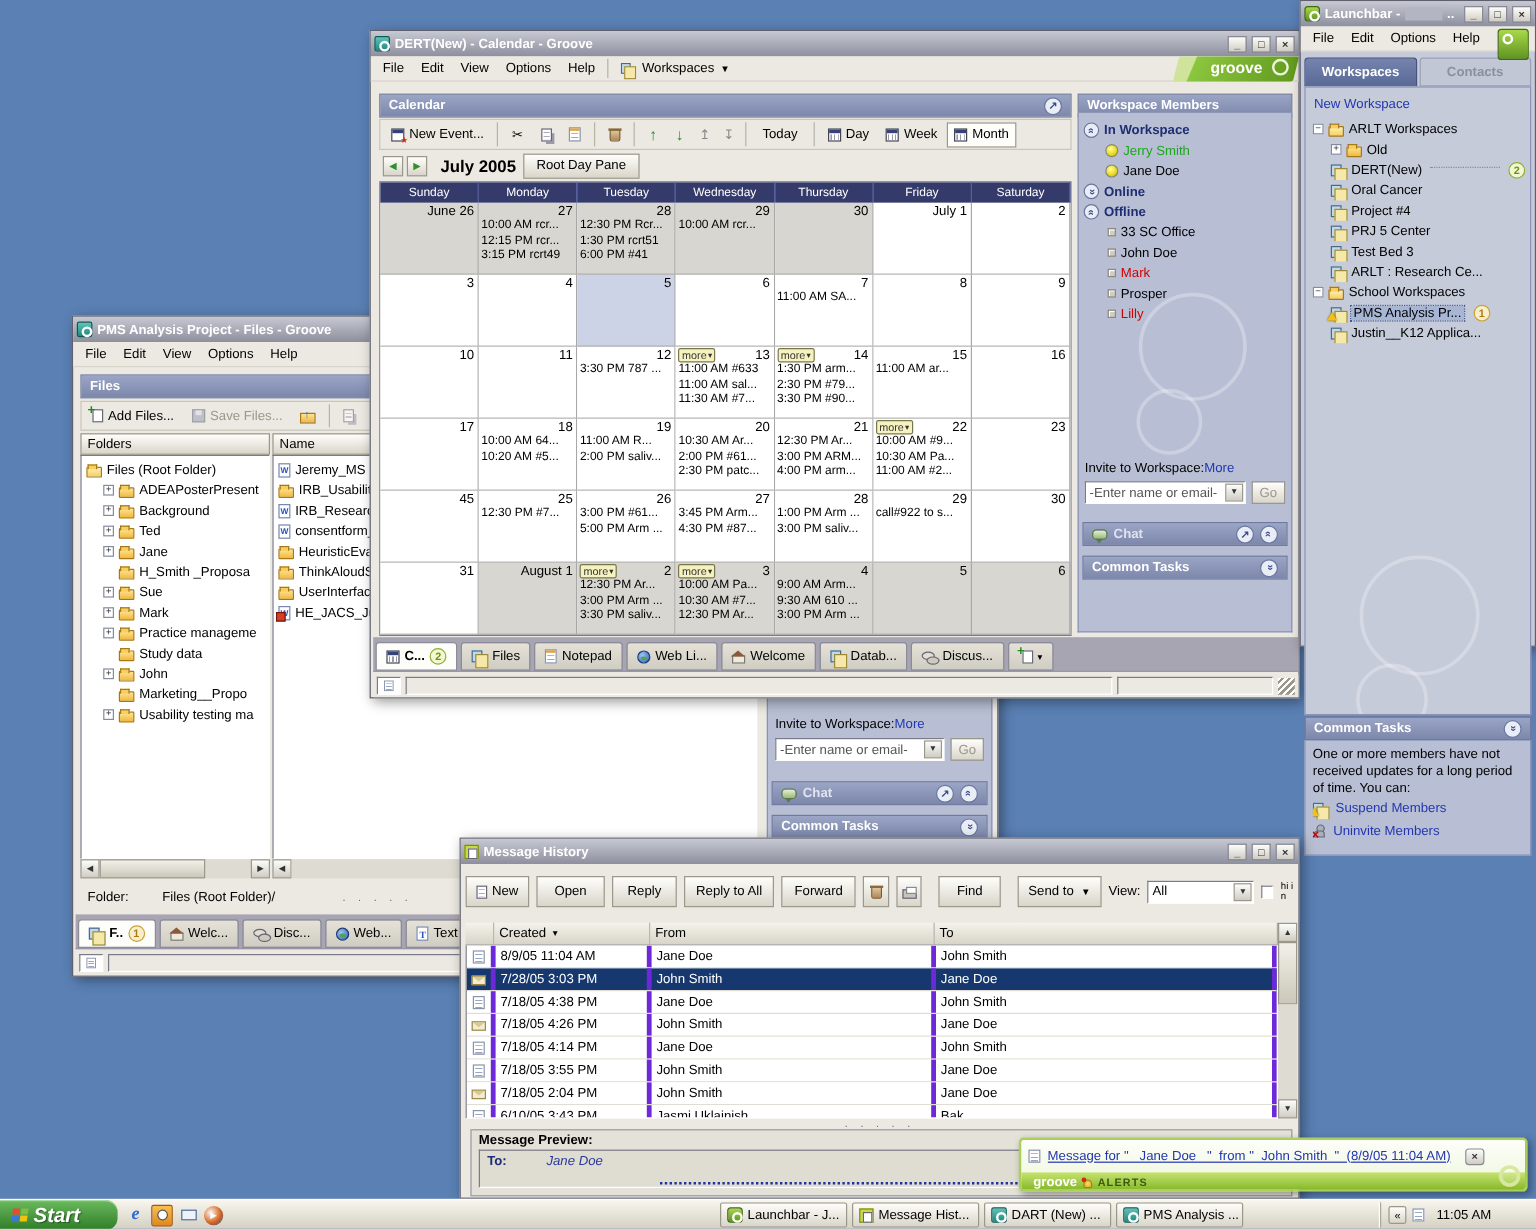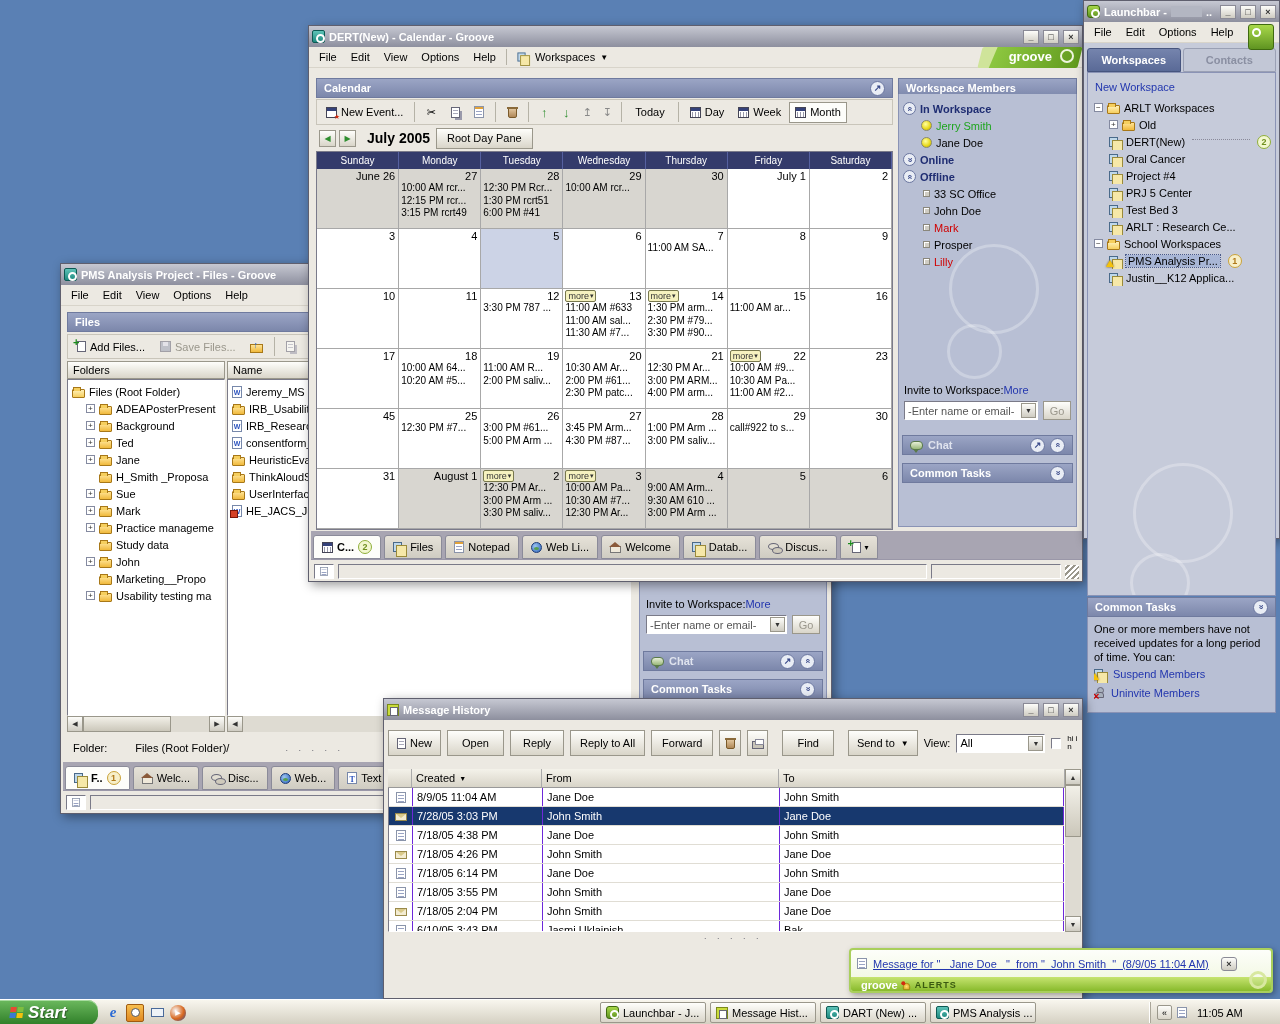--- a/index.html
+++ b/index.html
@@ -155,21 +155,21 @@
   
   .tool-tabs{display:flex;gap:3px;align-items:flex-end;padding:2px 2px 0 2px}
   .ttab{height:24px;display:flex;align-items:center;gap:4px;padding:0 8px;
       background:linear-gradient(#e6e2d8,#cfccc2);border:1px solid #8b8b99;border-radius:3px 3px 0 0;
       white-space:nowrap;font-size:11px}
   .ttab.active{background:#fdfdfa;font-weight:bold}
   
   .mrow{display:flex;height:19px;align-items:center;border-bottom:1px solid #e0ddd4;background:#fff}
   .mrow.sel{background:#17386e;color:#fff}
   .mc{padding:0 4px;white-space:nowrap;overflow:hidden;align-self:stretch;display:flex;align-items:center;
-      border-right:1px solid #6d28d9}
+      border-right:4px solid #6d28d9}
   .c-i1{width:24px;justify-content:center}.c-cr{width:130px}.c-fr{width:237px}.c-to{flex:1}
   .hdrcell{background:linear-gradient(#f4f2ea,#d8d4c8);border-right:1px solid #aaa;border-bottom:1px solid #999;
       display:flex;align-items:center;padding:0 4px;gap:4px;white-space:nowrap;overflow:hidden}
   
   .sb-btn{background:linear-gradient(#fdfdfa,#cfccc2);border:1px solid #9a978b;display:flex;
       align-items:center;justify-content:center;font-size:7px;color:#333}
   .sb-track{background:#dedbd2}
   .sb-thumb{background:linear-gradient(#f2f0e8,#cbc7ba);border:1px solid #9a978b}
   .dots{letter-spacing:4px;color:#6a6a74;font-size:9px;line-height:6px}
   
@@ -1008,21 +1008,21 @@
             <span class="ic ico-mail"></span>
           </span>
           <span class="mc c-cr">7/18/05 4:26 PM</span>
           <span class="mc c-fr">John Smith</span>
           <span class="mc c-to">Jane Doe</span>
         </div>
         <div class="mrow">
           <span class="mc c-i1">
             <span class="ic ico-note"></span>
           </span>
-          <span class="mc c-cr">7/18/05 6:14 PM</span>
+          <span class="mc c-cr">7/18/05 4:14 PM</span>
           <span class="mc c-fr">Jane Doe</span>
           <span class="mc c-to">John Smith</span>
         </div>
         <div class="mrow">
           <span class="mc c-i1">
             <span class="ic ico-note"></span>
           </span>
           <span class="mc c-cr">7/18/05 3:55 PM</span>
           <span class="mc c-fr">John Smith</span>
           <span class="mc c-to">Jane Doe</span>
@@ -1046,20 +1046,28 @@
       </div>
 
     <div class="abs" style="left:681px;top:70px;width:16px;height:163px;display:flex;flex-direction:column">
       <span class="sb-btn" style="height:16px">▲</span>
       <span class="sb-thumb" style="height:52px"></span>
       <span class="sb-track" style="flex:1"></span>
       <span class="sb-btn" style="height:16px">▼</span>
     </div>
     <div class="abs dots" style="left:320px;top:234px">. . . . .</div>
 
+    <div class="abs" style="left:8px;top:242px;width:685px;height:56px;background:#e4e1d8;border:1px solid #9a97a8;padding:2px 6px">
+      <div style="font-weight:bold">Message Preview:</div>
+      <div class="sunk" style="margin-top:2px;height:32px;background:#dfdcd2;position:relative;padding:3px 6px">
+        <span class="navy">To:</span>
+        <span style="font-style:italic;color:#2a3a9a;margin-left:30px">Jane Doe</span>
+        <span class="abs" style="left:150px;top:26px;width:450px;border-top:2px dotted #23319e"></span>
+      </div>
+    </div>
   </div>
 
   <div class="win" style="left:1083px;top:0;width:197px;height:539px;z-index:25;background:#c6cbda">
     <div class="tb">
       <span class="ic ico-groove"></span>
       <span>Launchbar -</span>
       <span style="width:34px;height:11px;background:#b3b6c2"></span>
       <span>..</span>
       <span class="sp"></span>
       <span class="wb">_</span>

